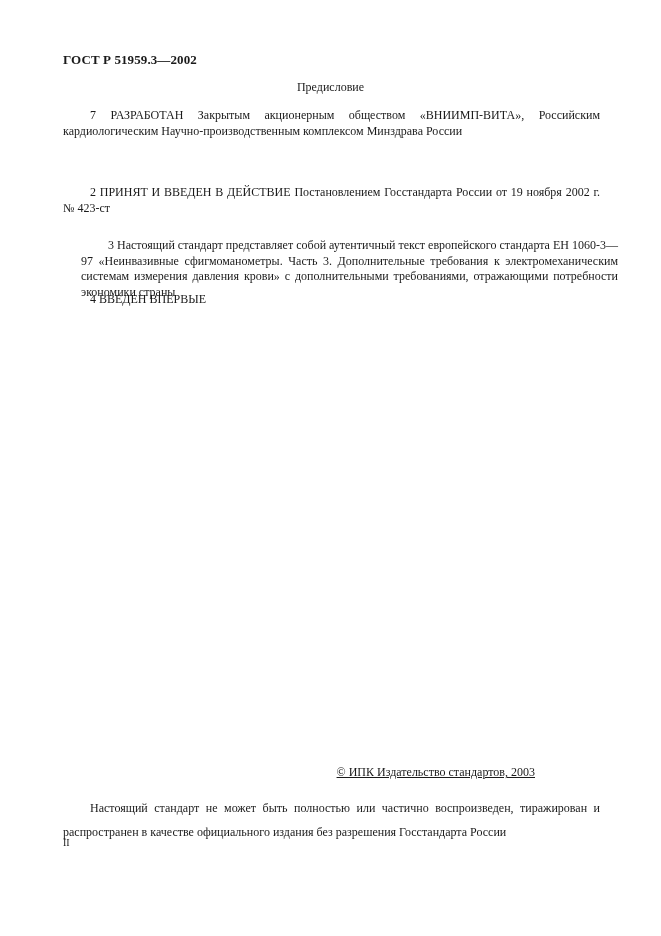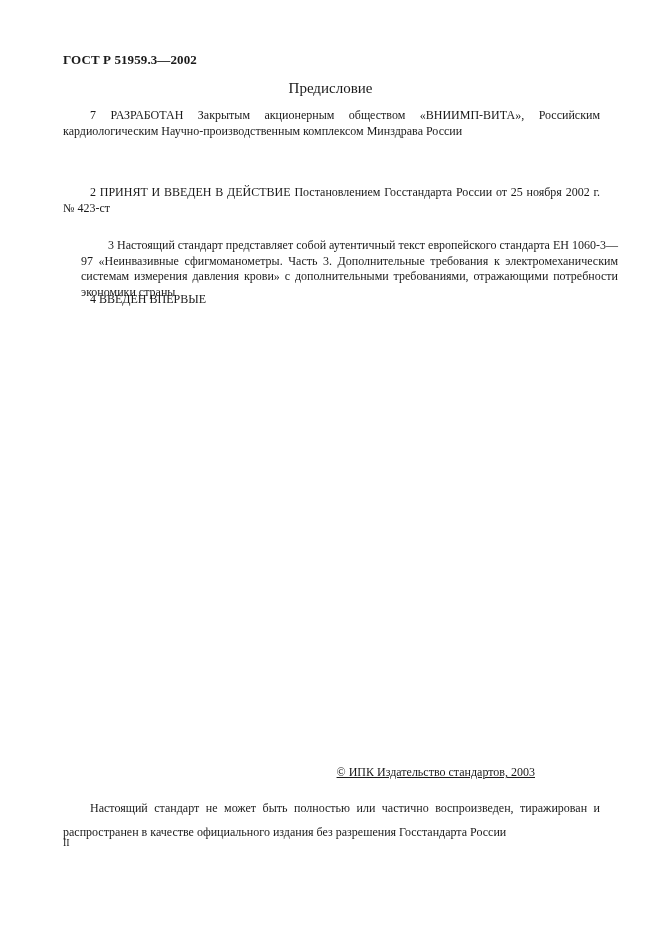--- a/index.html
+++ b/index.html
@@ -28,21 +28,21 @@
       font-size: 13px;
       font-weight: bold;
       letter-spacing: 0.1px;
     }
     .section-title {
       position: absolute;
       left: 0;
       width: 661px;
       top: 80px;
       text-align: center;
-      font-size: 15px;
+      font-size: 12px;
     }
     .para {
       position: absolute;
       left: 63px;
       width: 537px;
       font-size: 12px;
       line-height: 15.5px;
       text-align: justify;
       text-indent: 27px;
     }
@@ -80,21 +80,21 @@
   </style>
 </head>
 <body>
 
 <div class="page">
   <div class="header">ГОСТ Р 51959.3—2002</div>
 
   <div class="section-title">Предисловие</div>
 
   <div class="para p1 last-line-left">7 РАЗРАБОТАН Закрытым акционерным обществом «ВНИИМП-ВИТА», Российским кардиологическим Научно-производственным комплексом Минздрава России</div>
-  <div class="para p3 last-line-left">2 ПРИНЯТ И ВВЕДЕН В ДЕЙСТВИЕ Постановлением Госстандарта России от 25 ноября 2002 г. № 423-ст</div>
+  <div class="para p3 last-line-left">2 ПРИНЯТ И ВВЕДЕН В ДЕЙСТВИЕ Постановлением Госстандарта России от 19 ноября 2002 г. № 423-ст</div>
   <div class="para p4 last-line-left">3 Настоящий стандарт представляет собой аутентичный текст европейского стандарта ЕН 1060-3—97 «Неинвазивные сфигмоманометры. Часть 3. Дополнительные требования к электромеханическим системам измерения давления крови» с дополнительными требованиями, отражающими потребности экономики страны</div>
   <div class="para p5 last-line-left">4 ВВЕДЕН ВПЕРВЫЕ</div>
 
   <div class="copyright">© ИПК Издательство стандартов, 2003</div>
 
   <div class="notice">Настоящий стандарт не может быть полностью или частично воспроизведен, тиражирован и распространен в качестве официального издания без разрешения Госстандарта России</div>
 
   <div class="page-number">II</div>
 </div>
 

